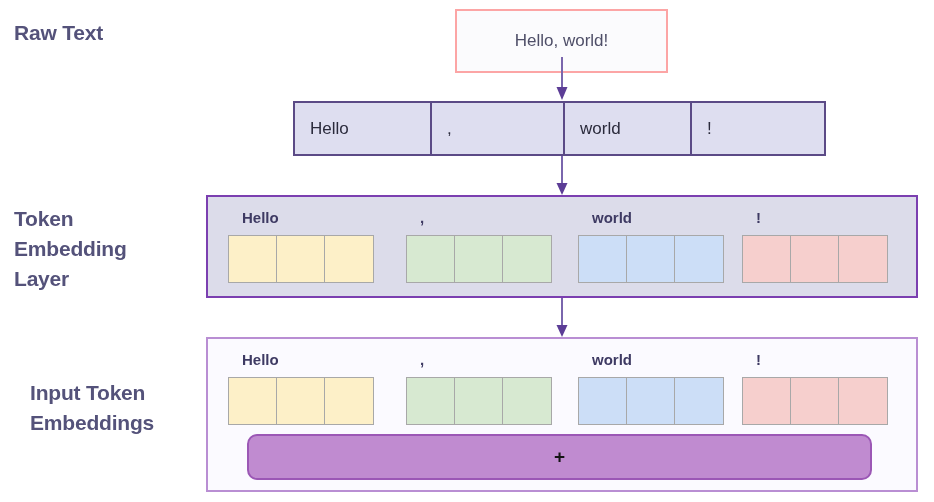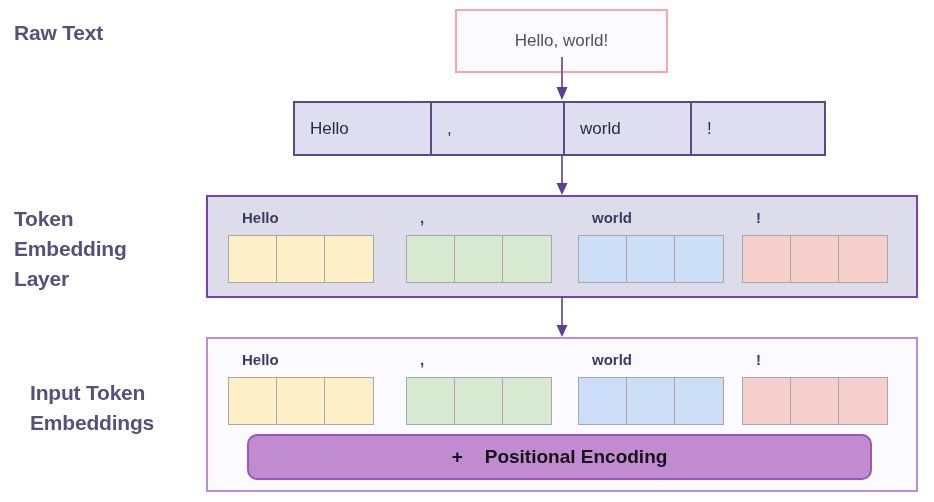--- a/index.html
+++ b/index.html
@@ -288,16 +288,15 @@
       <div class="cells">
         <div class="cell" style="background:#f6cfcd"></div>
         <div class="cell" style="background:#f6cfcd"></div>
         <div class="cell" style="background:#f6cfcd"></div>
       </div>
     </div>
   </div>
 
   <div id="positional-encoding-bar">
     <span class="plus">+</span>
-    <span>Positional Encoding</span>
   </div>
 
 </div>
 
 </body></html>

